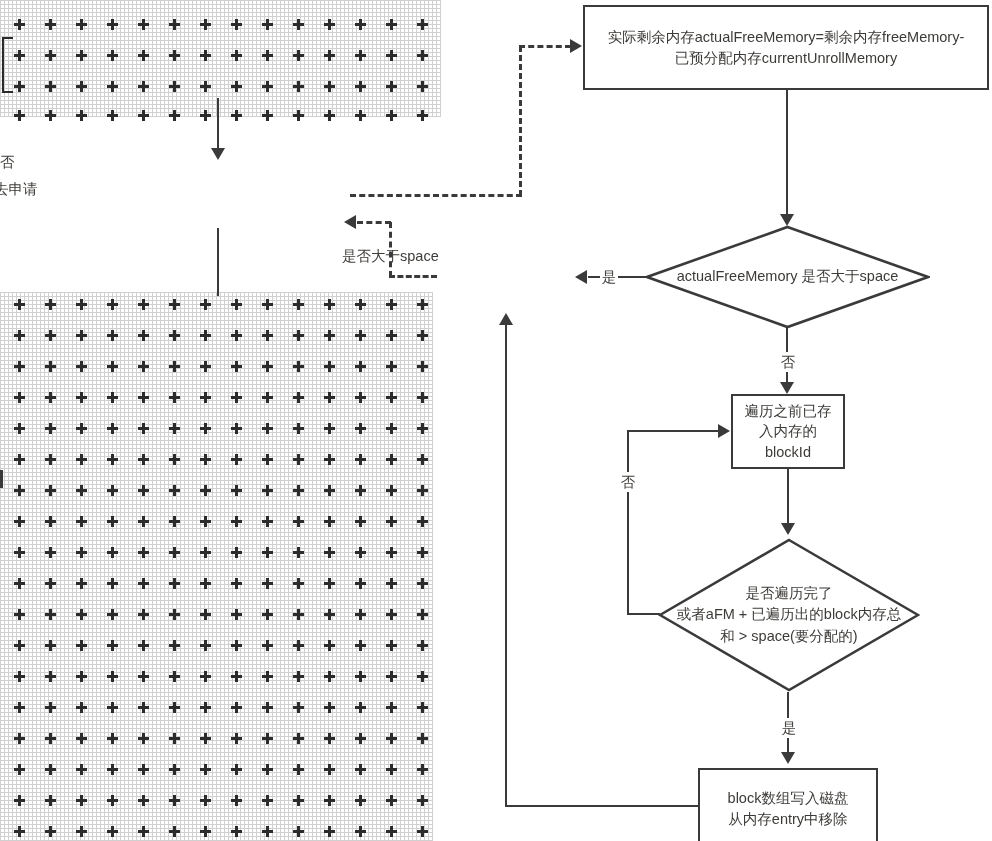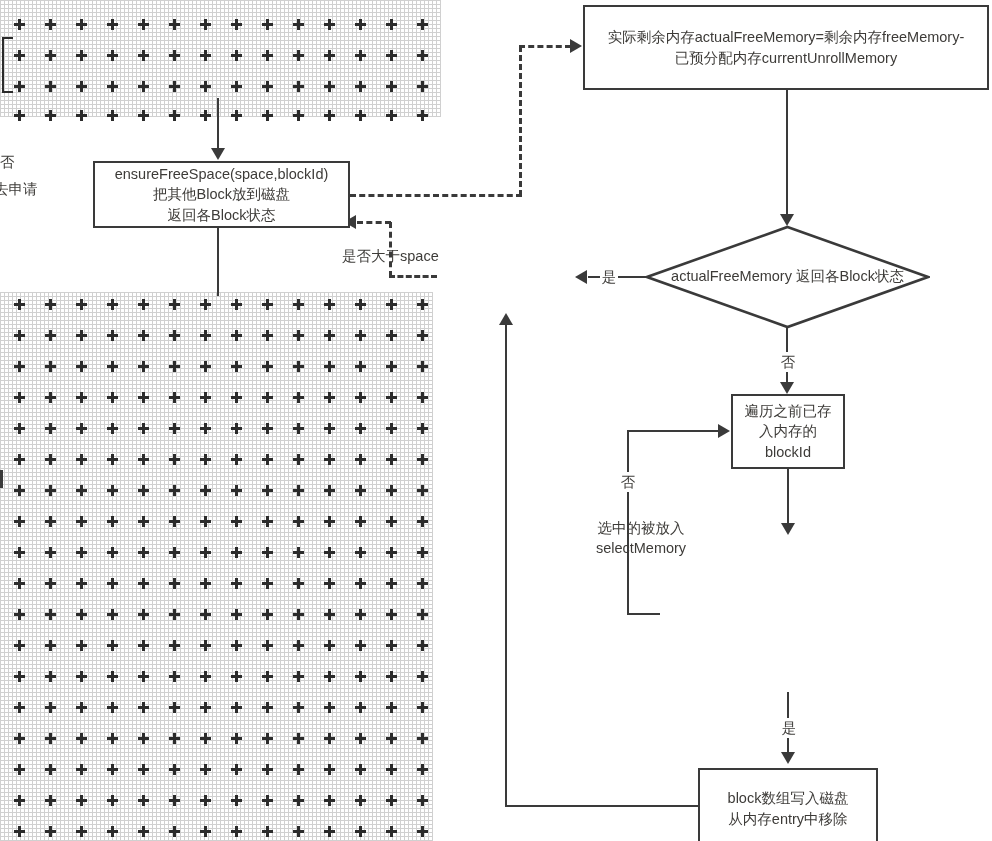--- a/index.html
+++ b/index.html
@@ -498,46 +498,49 @@
   <div class="ln v" style="left:787px; top:692px; height:62px;"></div>
   <div class="arrow down" style="left:781px; top:752px;"></div>
 
   <div class="ln h" style="left:505px; top:805px; width:195px;"></div>
   <div class="ln v" style="left:505px; top:325px; height:482px;"></div>
   <div class="arrow up" style="left:499px; top:313px;"></div>
 
   <div class="node" style="left:583px; top:5px; width:406px; height:85px;">实际剩余内存actualFreeMemory=剩余内存freeMemory-
 已预分配内存currentUnrollMemory</div>
 
-  <div class="node" style="left:93px; top:161px; width:257px; height:67px;">ensureFreeSpace(space,blockId)
-把其他Block放到磁盘
-返回各Block状态</div>
 
 
   <div class="diamond-wrap" style="left:645px; top:225px; width:285px; height:104px;">
     <svg class="diamond-shape" viewBox="0 0 285 104" preserveAspectRatio="none">
       <polygon points="142.5,2 283,52 142.5,102 2,52" fill="#ffffff" stroke="#3a3a3a" stroke-width="2.6"></polygon>
     </svg>
-    <span class="diamond-label">actualFreeMemory 返回各Block状态</span>
+    <span class="diamond-label">actualFreeMemory 是否大于space</span>
   </div>
 
   <div class="node" style="left:731px; top:394px; width:114px; height:75px;">遍历之前已存
 入内存的
 blockId</div>
 
+  <div class="diamond-wrap" style="left:658px; top:538px; width:262px; height:154px;">
+    <svg class="diamond-shape" viewBox="0 0 262 154" preserveAspectRatio="none">
+      <polygon points="131,2 260,77 131,152 2,77" fill="#ffffff" stroke="#3a3a3a" stroke-width="2.6"></polygon>
+    </svg>
+    <span class="diamond-label" style="width:250px;">是否遍历完了
+或者aFM + 已遍历出的block内存总
+和 &gt; space(要分配的)</span>
+  </div>
 
   <div class="node" style="left:698px; top:768px; width:180px; height:82px;">block数组写入磁盘
 从内存entry中移除</div>
 
   <div class="edge-label" style="left:342px; top:246px;">是否大于space</div>
 
   <div class="edge-label" style="left:600px; top:267px; width:18px; background:#ffffff;">是</div>
 
   <div class="edge-label" style="left:779px; top:352px; width:18px; background:#ffffff;">否</div>
 
   <div class="edge-label" style="left:619px; top:472px; width:18px; background:#ffffff;">否</div>
 
-  <div class="edge-label" style="left:587px; top:518px; width:108px;">选中的被放入
-selectMemory</div>
 
   <div class="edge-label" style="left:780px; top:718px; width:18px; background:#ffffff;">是</div>
 
 </div>
 
 </body></html>

